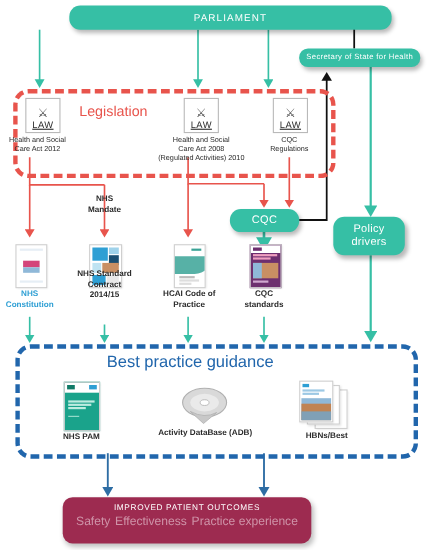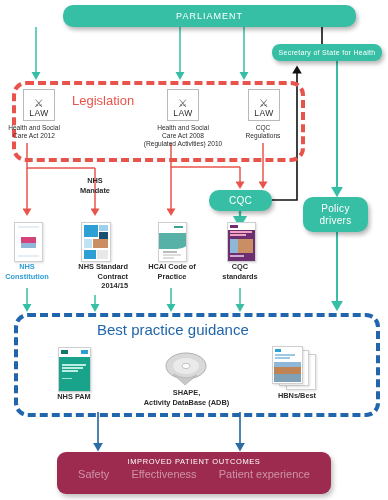--- a/index.html
+++ b/index.html
@@ -39,34 +39,34 @@
   }
   .box-title{position:absolute;font-weight:400;}
   #legislation-title{left:72px;top:93px;font-size:13px;color:#e8544c;}
   #bpg-title{left:97px;top:321px;font-size:15px;color:#2166ac;}
 
   
   .law{position:absolute;width:30px;height:30px;background:#ffffff;
        border:1px solid #b9b9b9;display:flex;flex-direction:column;
        align-items:center;justify-content:flex-end;}
   .law .crest{font-size:11px;line-height:11px;color:#4a4a4a;margin-bottom:-1px;}
-  .law .lw{font-size:8.5px;color:#2b2b2b;letter-spacing:.4px;margin-bottom:2px;}
+  .law .lw{font-size:8.5px;color:#2b2b2b;letter-spacing:.4px;margin-bottom:2px;text-decoration:underline;}
 
   
   .cap{position:absolute;text-align:center;font-size:6.6px;line-height:8px;color:#2b2b2b;}
   .cap2{position:absolute;text-align:center;font-size:7.4px;line-height:9.5px;color:#2b2b2b;font-weight:bold;}
   .cap-blue{color:#2e9fd4;}
 
   
   .doc{position:absolute;background:#fff;border:1px solid #cfcfcf;overflow:hidden;
        box-shadow:1px 1px 2px rgba(0,0,0,.12);}
 
   
   #outcomes{
-    position:absolute;left:57px;top:452px;width:274px;height:42px;
+    position:absolute;left:57px;top:452px;width:226px;height:42px;
     background:#9d2b50;border-radius:9px;
     box-shadow:2px 3px 5px rgba(0,0,0,.25);
   }
   #outcomes .ttl{color:#ffffff;font-size:7.5px;letter-spacing:.6px;text-align:center;
                  margin-top:5px;}
   #outcomes .row{display:flex;justify-content:space-around;align-items:center;
                  margin-top:2px;padding:0 10px;}
   #outcomes .row span{color:#cf93a8;font-size:11px;}
 
   
@@ -204,21 +204,21 @@
 
   <div class="doc" style="left:81px;top:222px;width:28px;height:38px;">
     <div class="abs" style="left:2px;top:2px;width:14px;height:12px;background:#2e9fd4;"></div>
     <div class="abs" style="left:17px;top:2px;width:9px;height:6px;background:#9fd2ea;"></div>
     <div class="abs" style="left:17px;top:9px;width:9px;height:9px;background:#1b4f72;"></div>
     <div class="abs" style="left:2px;top:16px;width:8px;height:9px;background:#bfe3f2;"></div>
     <div class="abs" style="left:11px;top:16px;width:15px;height:9px;background:#c98f63;"></div>
     <div class="abs" style="left:2px;top:27px;width:12px;height:9px;background:#2e9fd4;"></div>
     <div class="abs" style="left:15px;top:27px;width:11px;height:9px;background:#e8e8e8;"></div>
   </div>
-  <div class="cap2" style="left:62px;top:262px;width:66px;text-align:right;">
+  <div class="cap2" style="left:62px;top:244px;width:66px;">
     <div>NHS Standard</div>
     <div>Contract</div>
     <div>2014/15</div>
   </div>
 
   <div class="doc" style="left:158px;top:222px;width:27px;height:38px;">
     <div class="abs" style="left:15px;top:3px;width:9px;height:2px;background:#3aa396;"></div>
     <div class="abs" style="left:-6px;top:10px;width:40px;height:16px;border-radius:0 0 40px 0;background:#3aa396;opacity:.85;"></div>
     <div class="abs" style="left:4px;top:28px;width:14px;height:1.5px;background:#bbb;"></div>
     <div class="abs" style="left:4px;top:31px;width:18px;height:1.5px;background:#ddd;"></div>
@@ -261,21 +261,20 @@
 
   <div class="abs" style="left:163px;top:348px;width:46px;height:40px;">
     <svg viewBox="0 0 46 40" width="46" height="40">
       <ellipse cx="23" cy="18" rx="20" ry="13" fill="#d9d9d9" stroke="#b0b0b0" stroke-width="1"></ellipse>
       <ellipse cx="23" cy="18" rx="13" ry="8" fill="#eaeaea"></ellipse>
       <ellipse cx="23" cy="18" rx="4" ry="2.6" fill="#ffffff" stroke="#b5b5b5" stroke-width="0.8"></ellipse>
       <path d="M10,26 L22,37 L34,27 Q23,33 10,26 z" fill="#c8c8c8" stroke="#b0b0b0" stroke-width="0.7"></path>
     </svg>
   </div>
   <div class="cap2" style="left:134px;top:388px;width:105px;">
-    <div>SHAPE,</div>
     <div>Activity DataBase (ADB)</div>
   </div>
 
   <div class="abs" style="left:272px;top:346px;width:48px;height:44px;">
     <div class="doc" style="left:14px;top:8px;width:28px;height:34px;background:#ffffff;"></div>
     <div class="doc" style="left:7px;top:4px;width:28px;height:34px;background:#ffffff;"></div>
     <div class="doc" style="left:0px;top:0px;width:29px;height:36px;background:#ffffff;">
       <div class="abs" style="left:2px;top:2px;width:6px;height:3px;background:#2e9fd4;"></div>
       <div class="abs" style="left:2px;top:7px;width:20px;height:1.5px;background:#9cc8e4;"></div>
       <div class="abs" style="left:2px;top:10px;width:15px;height:1.5px;background:#9cc8e4;"></div>
@@ -286,17 +285,17 @@
   </div>
   <div class="cap2" style="left:264px;top:391px;width:66px;">
     <div>HBNs/Best</div>
   </div>
 
   <div id="outcomes">
     <div class="ttl">IMPROVED PATIENT OUTCOMES</div>
     <div class="row">
       <span>Safety</span>
       <span>Effectiveness</span>
-      <span>Patient experience</span>
+      <span>Practice experience</span>
     </div>
   </div>
 
 </div>
 
 </body></html>

